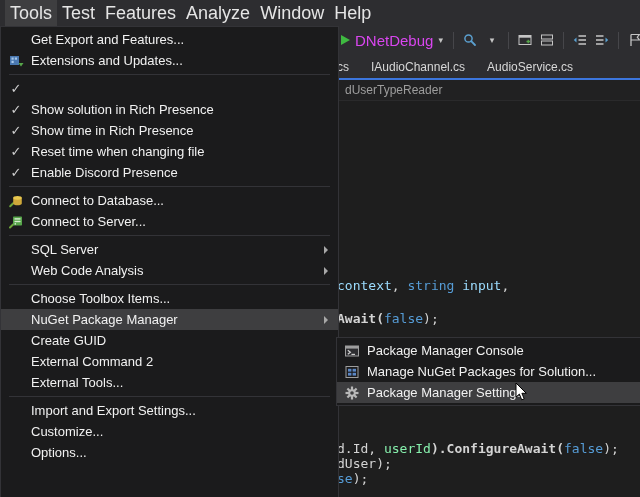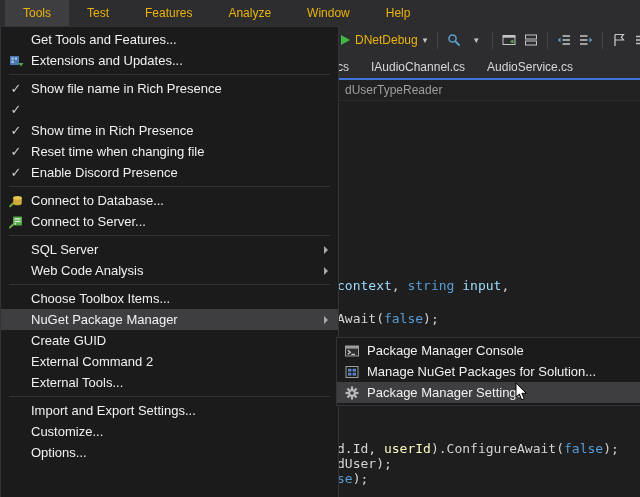--- a/index.html
+++ b/index.html
@@ -1,28 +1,28 @@
 <!DOCTYPE html>
 <html><head>
 <meta charset="utf-8">
 <style>
   html,body{margin:0;padding:0}
   body{width:640px;height:497px;overflow:hidden;background:#1e1e1e;font-family:"Liberation Sans",sans-serif}
   #app{position:relative;width:640px;height:497px;background:#1e1e1e;overflow:hidden}
 
   
   #menubar{position:absolute;left:0;top:0;width:640px;height:26px;background:#2d2d30;display:flex;align-items:stretch;padding-left:5px;z-index:5}
-  .mb-item{display:flex;align-items:center;padding:0 18px;font-size:12px;color:#eab308;cursor:default}
+  .mb-item{display:flex;align-items:center;padding:0 5px;font-size:18px;color:#e5e5e5;cursor:default}
   .mb-item.active{background:#3e3e40}
 
   
   #toolbar{position:absolute;left:0;top:26px;width:640px;height:28px;background:#2d2d30;display:flex;align-items:center;z-index:1;padding-left:338px;gap:4px}
   .tb-run{display:flex;align-items:center;gap:5px;padding:2px 3px}
   .tb-play{width:0;height:0;border-left:9px solid #3fba41;border-top:5.5px solid transparent;border-bottom:5.5px solid transparent}
-  .tb-lbl{font-size:12px;color:#eab308;white-space:nowrap}
+  .tb-lbl{font-size:15px;color:#d946ef;white-space:nowrap}
   .tb-caret{color:#c5c5c5;font-size:9px;line-height:1}
   .tb-sep{width:1px;height:17px;background:#46464a;margin:0 3px;flex:0 0 1px}
   .tb-icon{width:18px;height:18px;display:flex;align-items:center;justify-content:center;flex:0 0 18px}
 
   
   #tabstrip{position:absolute;left:0;top:54px;width:640px;height:26px;background:#2d2d30;display:flex;align-items:stretch;padding-left:326px;z-index:1}
   .tab{display:flex;align-items:center;padding:0 11px;font-size:12px;color:#d8d8d8;white-space:nowrap;cursor:default}
   #tab-underline{position:absolute;left:0;bottom:0;width:640px;height:2px;background:#3c76dd}
 
   
@@ -45,22 +45,22 @@
   .mi-check{color:#cfcfcf;font-size:13px;line-height:1}
   .mi-arrow{position:absolute;right:10px;width:0;height:0;border-left:4px solid #a8a8a8;border-top:4px solid transparent;border-bottom:4px solid transparent}
   .menu-sep{height:1px;background:#333337;margin:3px 8px}
 </style>
 </head>
 <body>
 
 <div id="app">
   <div id="editor">
       <div class="code-line" style="top: 178px;"><span style="color: rgb(156, 220, 254);">context</span><span style="color: rgb(212, 212, 212);">, </span><span style="color: rgb(86, 156, 214);">string</span><span style="color: rgb(156, 220, 254);"> input</span><span style="color: rgb(212, 212, 212);">,</span></div>
-      <div class="code-line" style="top: 211px;"><span style="color: rgb(212, 212, 212);">Await(</span><span style="color: rgb(86, 156, 214);">false</span><span style="color: rgb(212, 212, 212);">);</span></div>
-      <div class="code-line" style="top: 341px;"><span style="color: rgb(212, 212, 212);">d.Id, </span><span style="color: #fef9c3;">userId</span><span style="color: rgb(212, 212, 212);">).ConfigureAwait(</span><span style="color: rgb(86, 156, 214);">false</span><span style="color: rgb(212, 212, 212);">);</span></div>
+      <div class="code-line" style="top: 211px;"><span style="color: rgb(212, 212, 212); font-weight: bold;">Await(</span><span style="color: rgb(86, 156, 214);">false</span><span style="color: rgb(212, 212, 212);">);</span></div>
+      <div class="code-line" style="top: 341px;"><span style="color: rgb(212, 212, 212);">d.Id, </span><span style="color: #86efac;">userId</span><span style="color: rgb(212, 212, 212); font-weight: bold;">).ConfigureAwait(</span><span style="color: rgb(86, 156, 214);">false</span><span style="color: rgb(212, 212, 212);">);</span></div>
       <div class="code-line" style="top: 356px;"><span style="color: rgb(212, 212, 212); margin-top: 18px;">dUser);</span></div>
       <div class="code-line" style="top: 371px;"><span style="color: rgb(86, 156, 214);">se</span><span style="color: rgb(212, 212, 212);">);</span></div>
     </div>
   <div id="toolbar">
       <div class="tb-run">
         <span class="tb-play"></span>
         <span class="tb-lbl">DNetDebug</span>
         <span class="tb-caret">▾</span>
       </div>
       <div class="tb-sep"></div>
@@ -126,45 +126,45 @@
       <div class="mb-item active">Tools</div>
       <div class="mb-item">Test</div>
       <div class="mb-item">Features</div>
       <div class="mb-item">Analyze</div>
       <div class="mb-item">Window</div>
       <div class="mb-item">Help</div>
     </div>
   <div id="tools-menu" class="menu">
       <div class="menu-item">
         <span class="mi-icon"></span>
-        <span class="mi-label">Get Tools and Features...</span>
+        <span class="mi-label">Get Export and Features...</span>
       </div>
       <div class="menu-item">
         <span class="mi-icon">
           <svg width="16" height="16" viewBox="0 0 16 16">
             <rect x="2" y="3" width="9" height="9" fill="#4a78b0"></rect>
             <rect x="3.5" y="4.5" width="2.2" height="2.2" fill="#a8c8ea"></rect>
             <rect x="6.8" y="4.5" width="2.2" height="2.2" fill="#a8c8ea"></rect>
             <rect x="3.5" y="7.8" width="2.2" height="2.2" fill="#a8c8ea"></rect>
             <path d="M10.5 10 h5 l-2.5 3.5 Z" fill="#57a64a"></path>
           </svg>
         </span>
         <span class="mi-label">Extensions and Updates...</span>
       </div>
       <div class="menu-sep"></div>
       <div class="menu-item">
         <span class="mi-icon">
           <span class="mi-check">✓</span>
         </span>
-        <span class="mi-label">Show file name in Rich Presence</span>
-      </div>
-      <div class="menu-item">
-        <span class="mi-icon">
-          <span class="mi-check">✓</span>
-        </span>
+      </div>
+      <div class="menu-item">
+        <span class="mi-icon">
+          <span class="mi-check">✓</span>
+        </span>
+        <span class="mi-label">Show solution in Rich Presence</span>
       </div>
       <div class="menu-item">
         <span class="mi-icon">
           <span class="mi-check">✓</span>
         </span>
         <span class="mi-label">Show time in Rich Presence</span>
       </div>
       <div class="menu-item">
         <span class="mi-icon">
           <span class="mi-check">✓</span>

